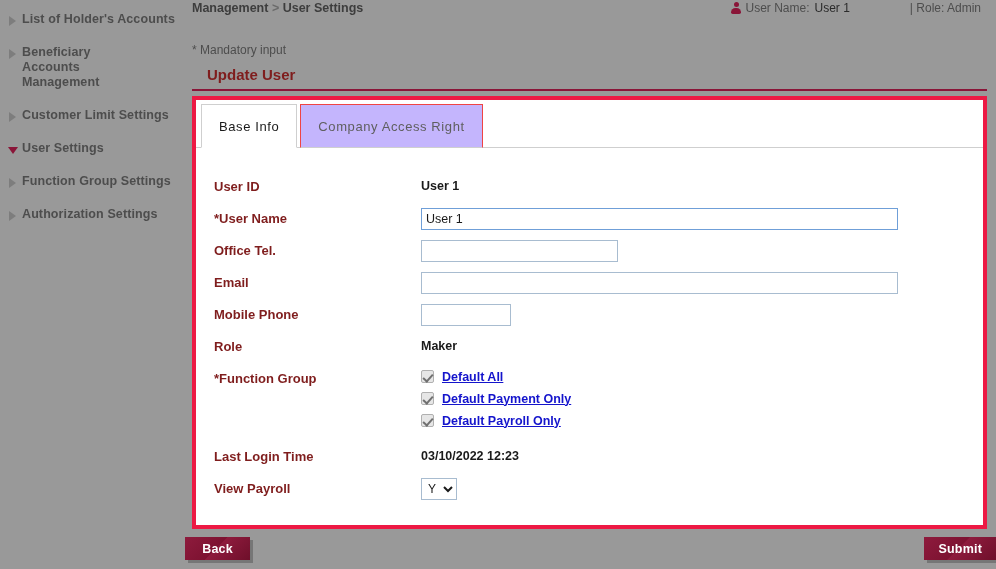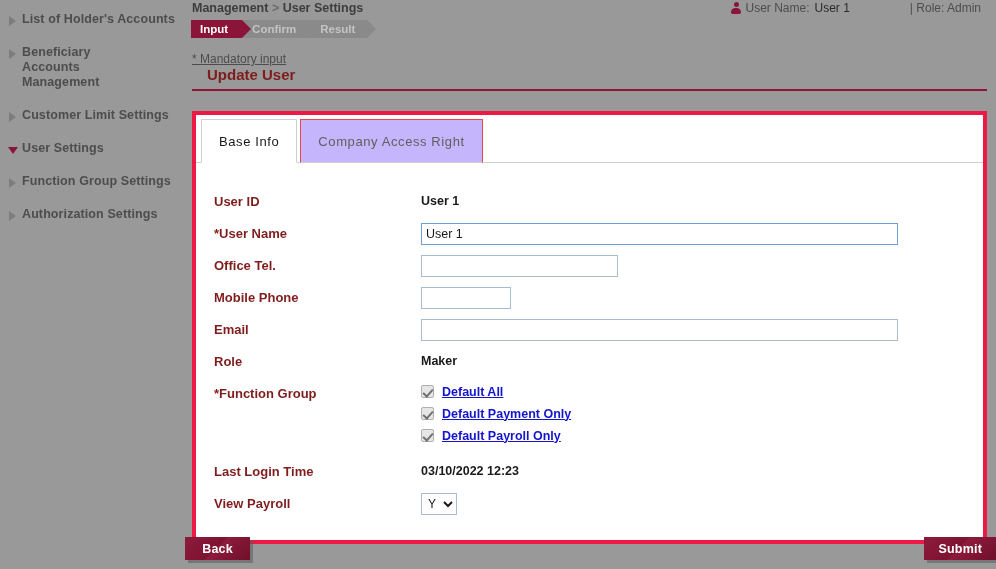--- a/index.html
+++ b/index.html
@@ -144,24 +144,23 @@
     border-left: 9px solid #8a8a8a;
     z-index: 2;
   }
   .step.active { background: #8a1538; color: #ffffff; }
   .step.active::after { border-left-color: #8a1538; }
   .step.inactive { color: #c4c4c4; }
   .step:last-child { padding-right: 12px; }
 
   .mandatory {
     position: absolute;
-    left: 7px; top: 52px;
+    left: 7px; top: 43px;
     font-size: 12px;
     color: #4d4d4d;
-    text-decoration: underline;
   }
 
   .page-title {
     position: absolute;
     left: 22px; top: 66px;
     font-size: 15px;
     font-weight: bold;
     color: #7f1d1d;
   }
   .title-rule {
@@ -171,21 +170,20 @@
     background: #8a1538;
   }
 
   
   .panel {
     position: absolute;
     left: 7px; top: 96px;
     width: 795px; height: 433px;
     border: 4px solid #ed1944;
     background: #ffffff;
-    margin-top: 15px;
   }
   .tabbar {
     position: relative;
     height: 48px;
     background: #ffffff;
     border-bottom: 1px solid #cfcfcf;
     padding-left: 5px;
     display: flex;
     align-items: flex-end;
   }
@@ -383,31 +381,20 @@
       <span>User Settings</span>
     </div>
 
     <div class="userinfo">
       <span class="user-icon"></span>
       <span>User Name:</span>
       <span class="uname-val">User 1</span>
       <span class="role-val">| Role: Admin</span>
     </div>
 
-    <div class="steps">
-      <div class="step active">
-        <span>Input</span>
-      </div>
-      <div class="step inactive">
-        <span>Confirm</span>
-      </div>
-      <div class="step inactive">
-        <span>Result</span>
-      </div>
-    </div>
 
     <div class="mandatory">* Mandatory input</div>
 
     <div class="page-title">Update User</div>
     <div class="title-rule"></div>
 
     <div class="panel">
 
       <div class="tabbar">
         <div class="tab active">
@@ -429,27 +416,27 @@
           <div class="row-label">*User Name</div>
           <input class="txt w-username focused" type="text" value="User 1" style="">
         </div>
 
         <div class="row">
           <div class="row-label">Office Tel.</div>
           <input class="txt w-officetel" type="text" value="" style="">
         </div>
 
         <div class="row">
+          <div class="row-label">Email</div>
+          <input class="txt w-email" type="text" value="" style="">
+        </div>
+
+        <div class="row">
           <div class="row-label">Mobile Phone</div>
           <input class="txt w-mobile" type="text" value="" style="">
-        </div>
-
-        <div class="row">
-          <div class="row-label">Email</div>
-          <input class="txt w-email" type="text" value="" style="">
         </div>
 
         <div class="row">
           <div class="row-label">Role</div>
           <div class="row-value">Maker</div>
         </div>
 
         <div class="row" style="margin-bottom:12px">
           <div class="row-label">*Function Group</div>
           <div>

